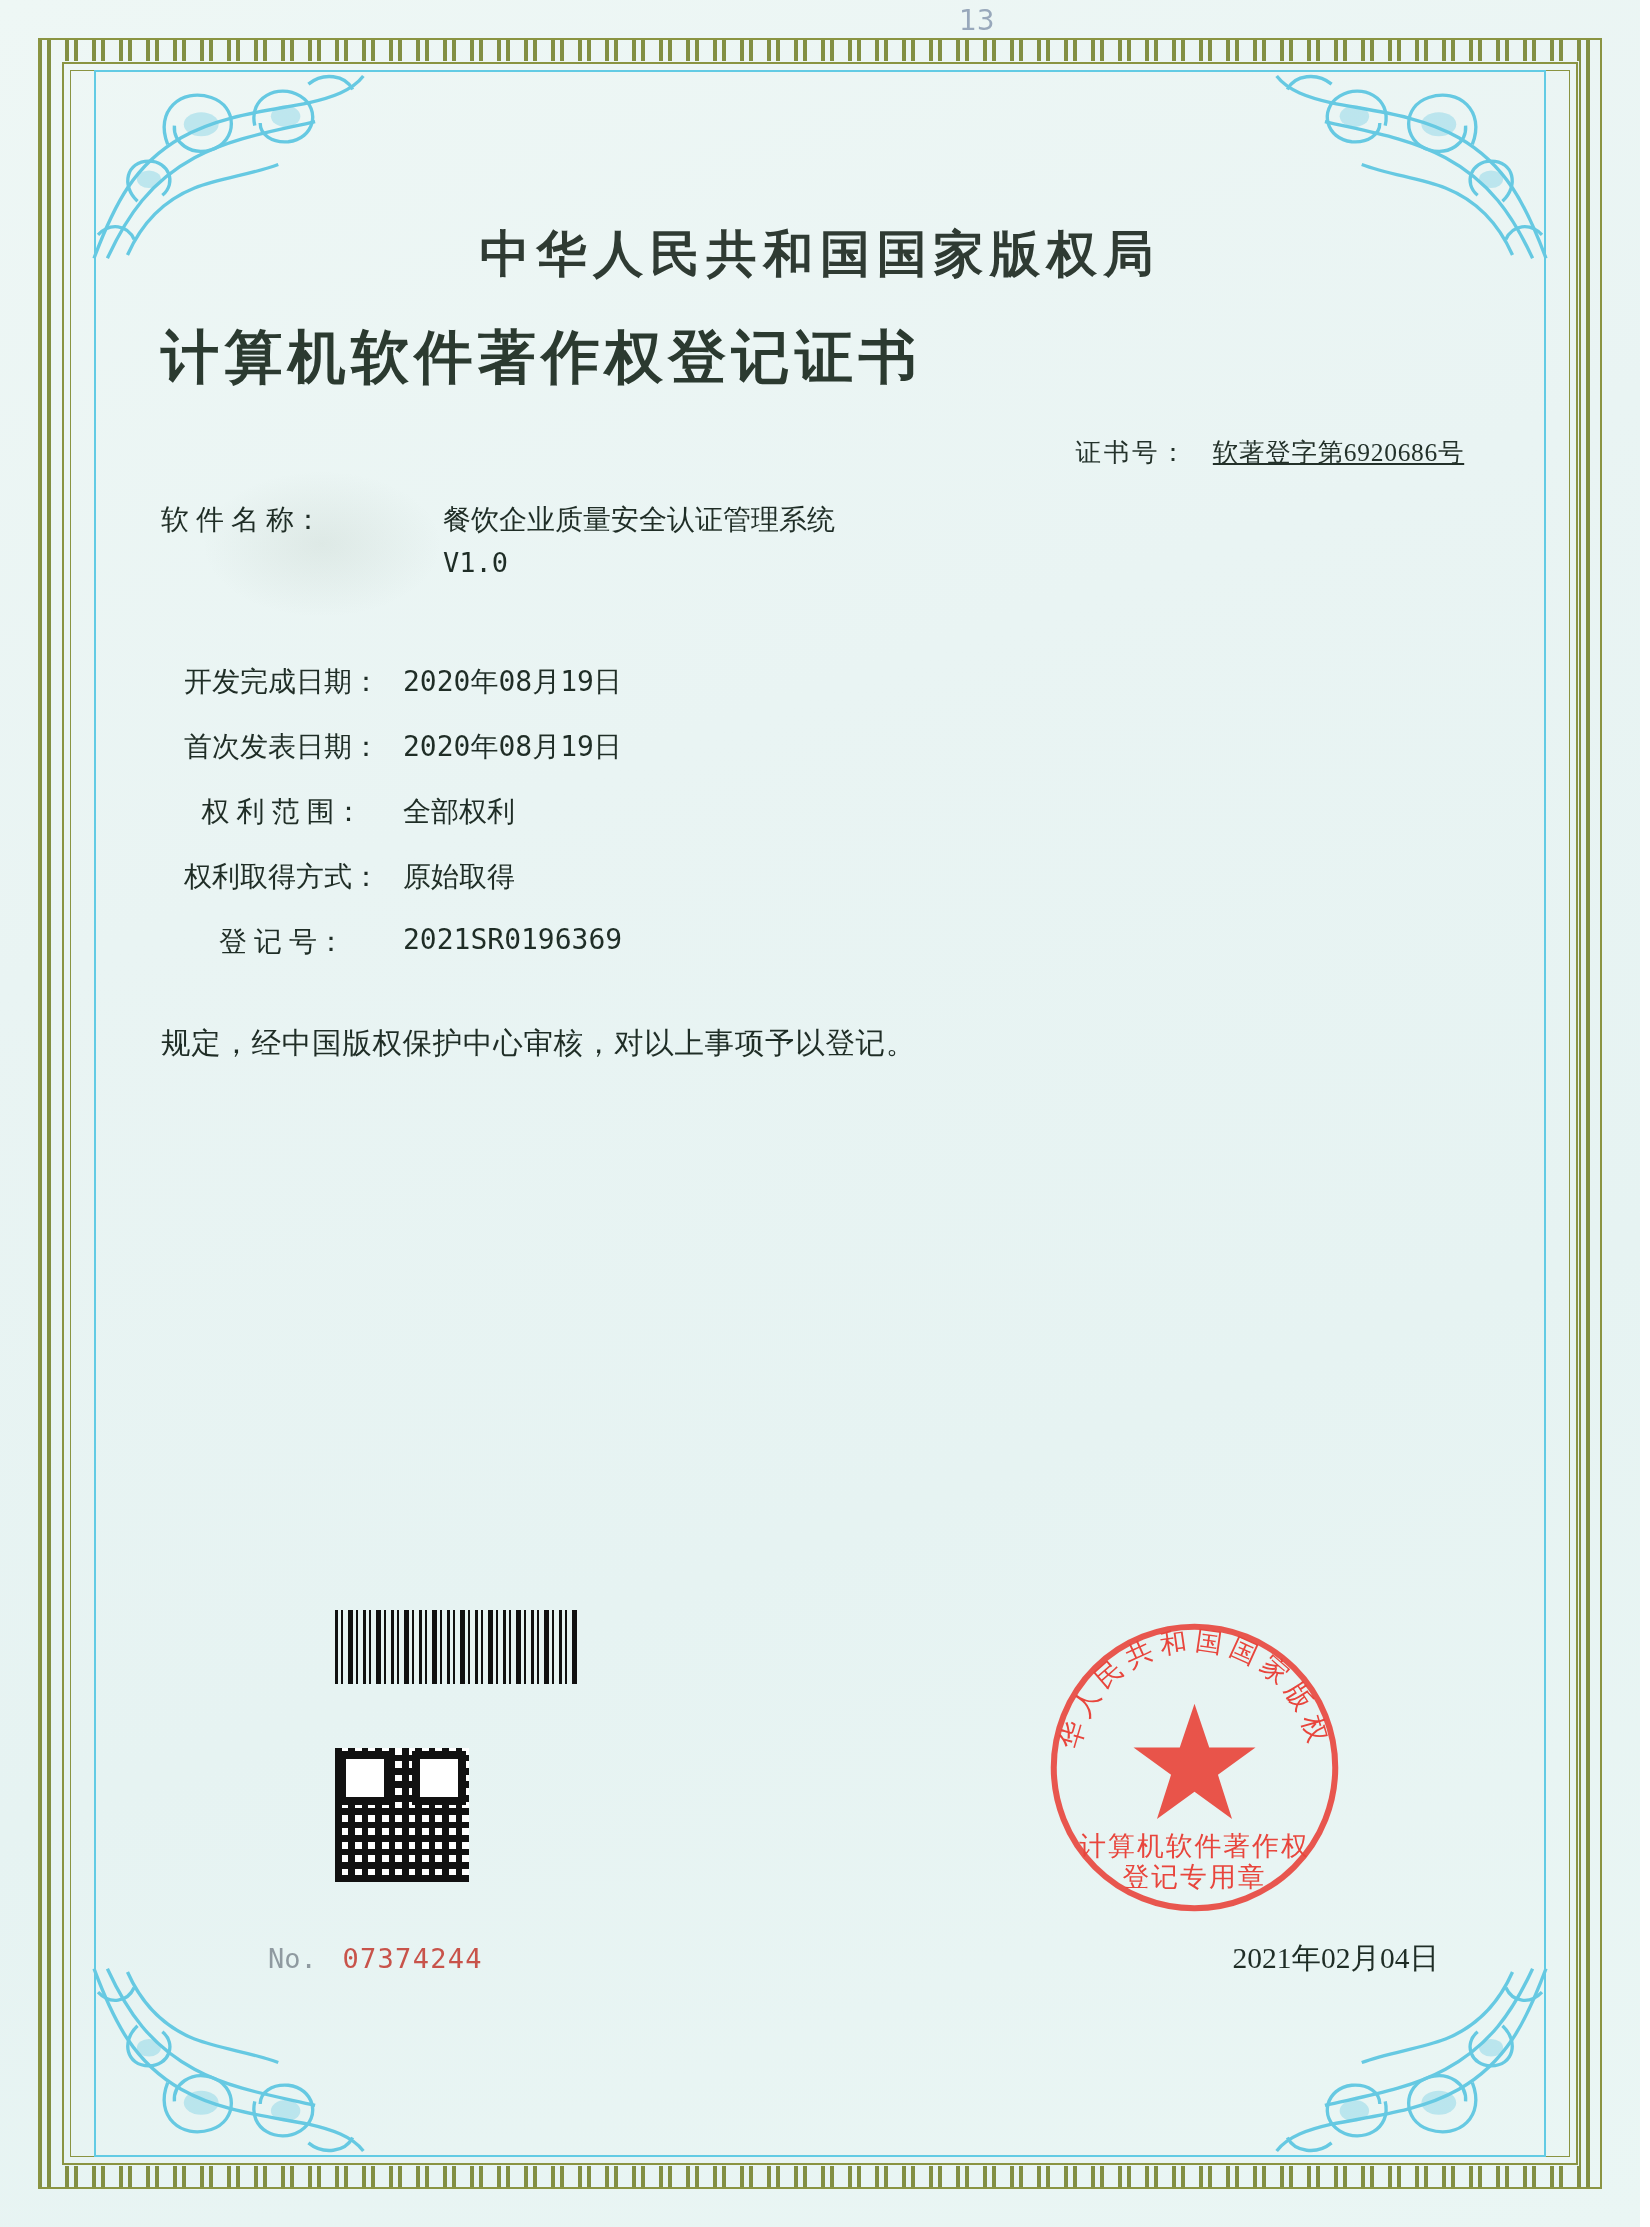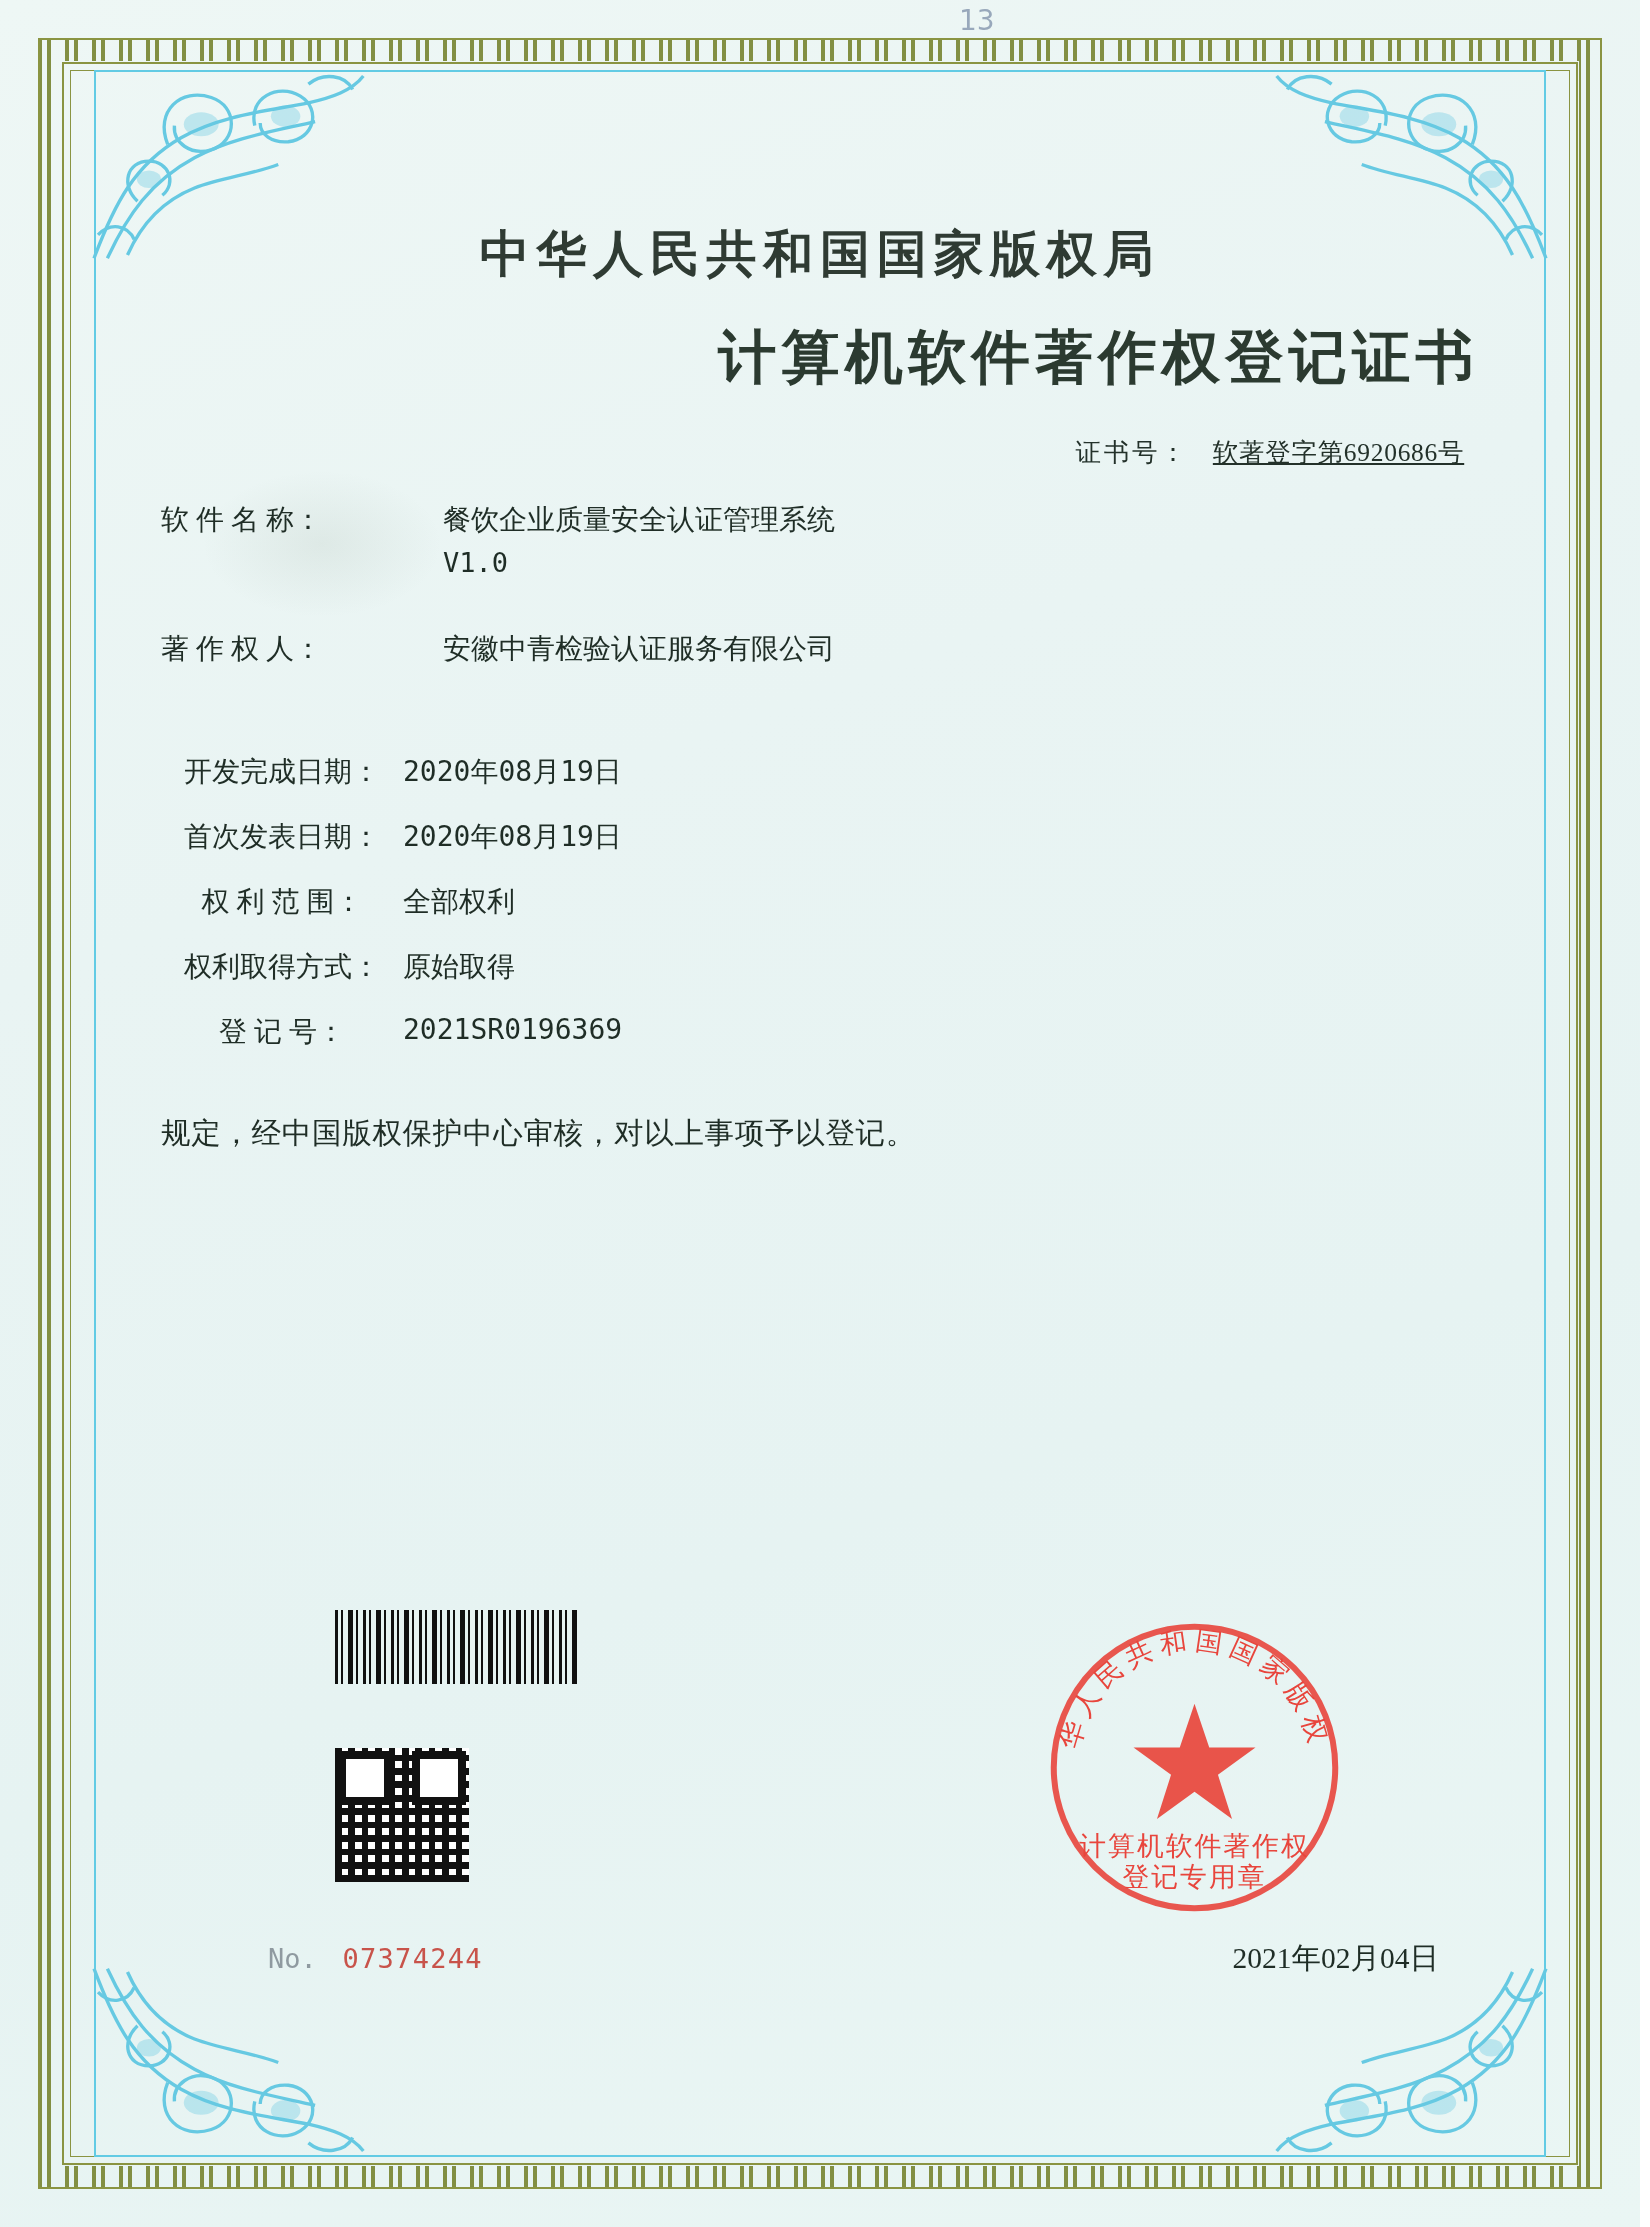--- a/index.html
+++ b/index.html
@@ -101,21 +101,21 @@
 
   .title-main {
     text-align: center;
     font-size: 50px;
     letter-spacing: 6.7px;
     color: #2f3b33;
     font-weight: 700;
     font-family: "DejaVu Serif", "Liberation Serif", serif;
   }
   .title-sub {
-    text-align: right;
+    text-align: left;
     font-size: 58px;
     letter-spacing: 5.4px;
     color: #2b3a30;
     font-weight: 700;
     margin-top: 31px;
     font-family: "DejaVu Serif", "Liberation Serif", serif;
   }
 
   .cert-no-row {
     margin-top: 38px;
@@ -363,24 +363,20 @@
     </div>
 
     <div class="field">
       <div class="f-label">软 件 名 称：</div>
       <div class="f-value">
         <span>餐饮企业质量安全认证管理系统</span>
         <span class="line2">V1.0</span>
       </div>
     </div>
 
-    <div class="field" style="margin-top:52px;">
-      <div class="f-label">著 作 权 人：</div>
-      <div class="f-value">安徽中青检验认证服务有限公司</div>
-    </div>
 
     <div class="spacer-lg"></div>
 
     <div class="field compact">
       <div class="f-label">开发完成日期：</div>
       <div class="f-value mono">2020年08月19日</div>
     </div>
 
     <div class="field compact">
       <div class="f-label">首次发表日期：</div>

